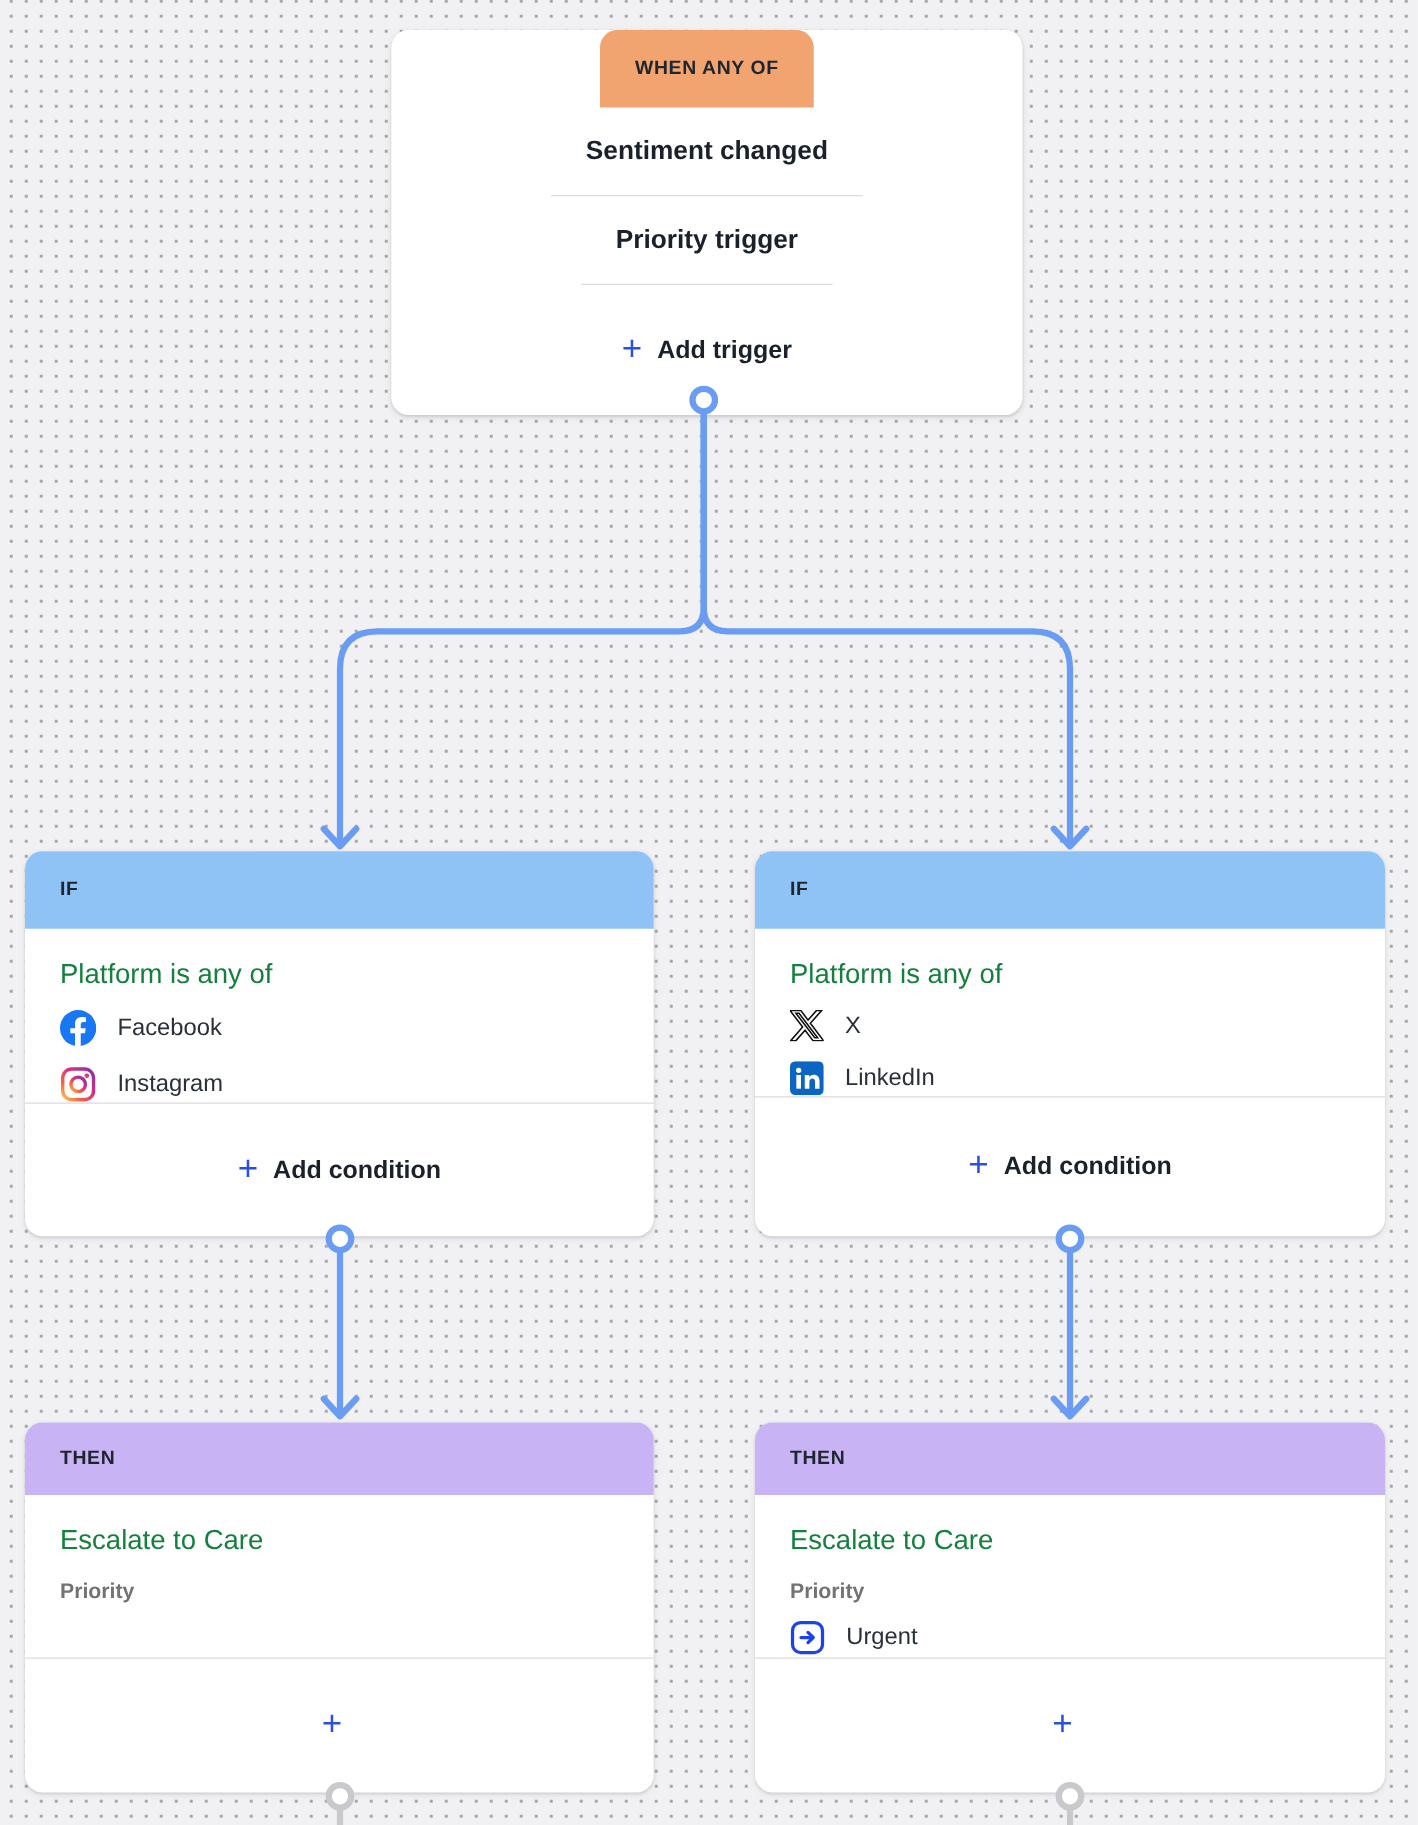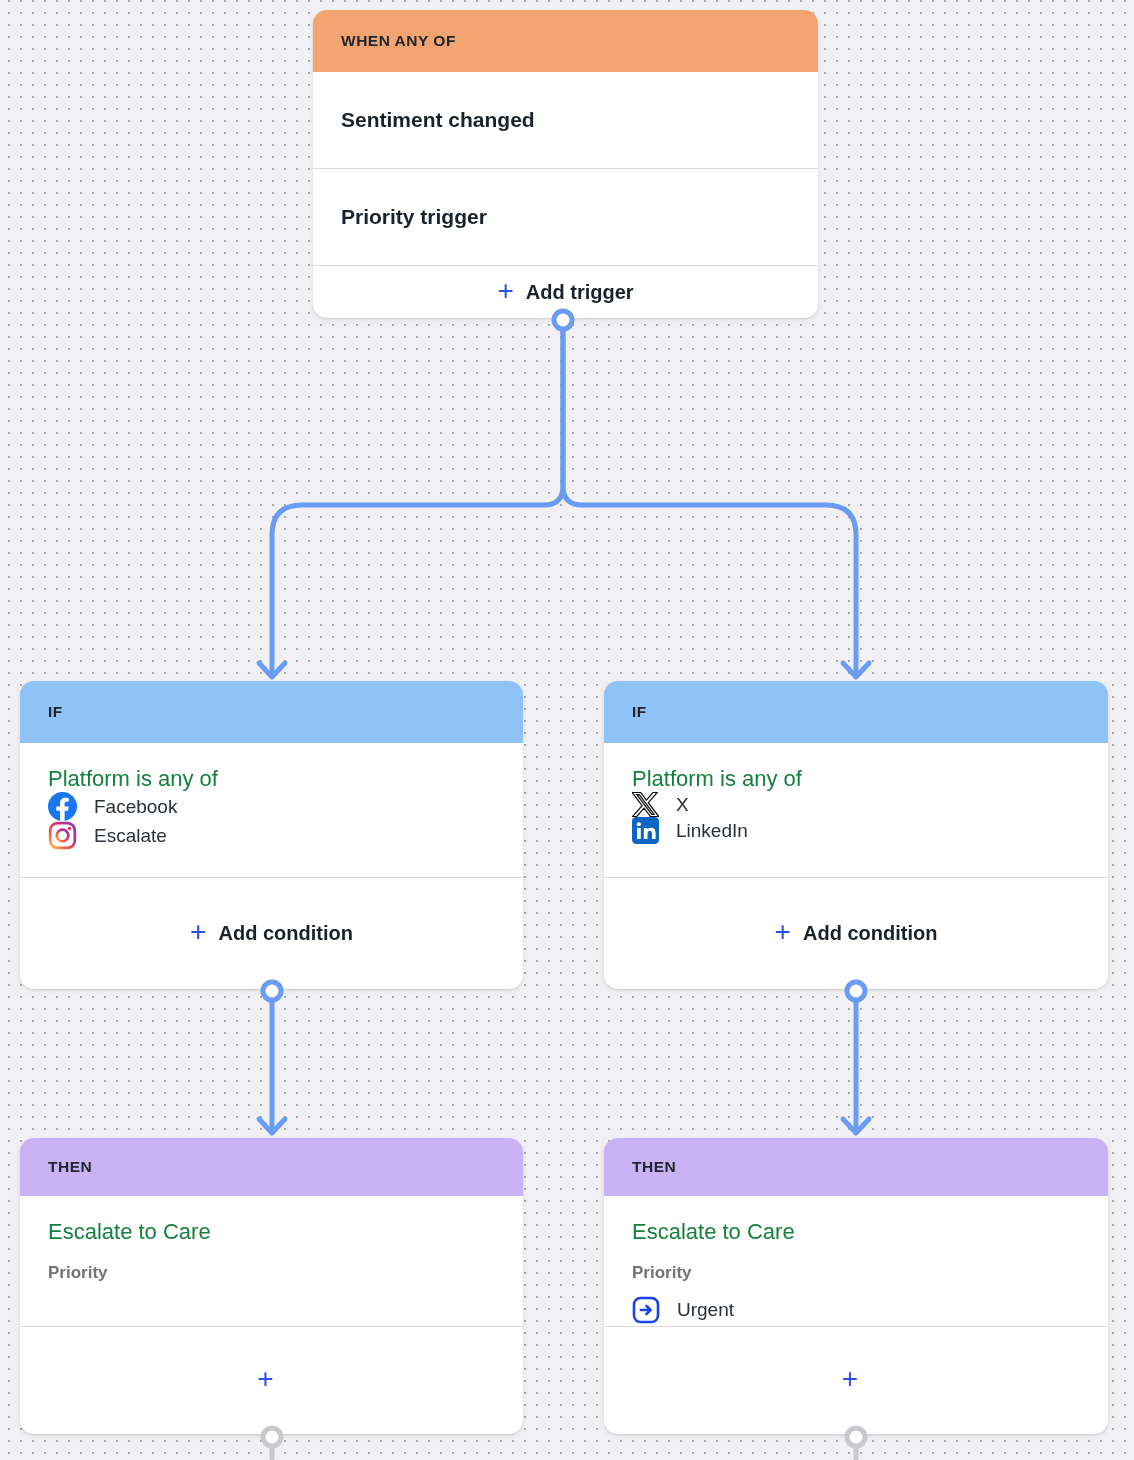--- a/index.html
+++ b/index.html
@@ -18,46 +18,46 @@
   .overlay{
     position:absolute;left:0;top:0;width:1134px;height:1460px;
     pointer-events:none;z-index:5;
   }
   .card{
     position:absolute;z-index:1;background:#FFFFFF;border-radius:14px;
     box-shadow:0 1px 2px rgba(15,20,30,.10),0 2px 6px rgba(15,20,30,.07);
     display:flex;flex-direction:column;box-sizing:border-box;
   }
   .card *{box-sizing:border-box;}
-  #trigger-card{left:313px;top:10px;width:505px;height:308px;}
+  #trigger-card{left:313px;top:24px;width:505px;height:308px;align-items:center;}
   #if-card-left{left:20px;top:681px;width:503px;height:308px;}
   #if-card-right{left:604px;top:681px;width:504px;height:308px;}
   #then-card-left{left:20px;top:1138px;width:503px;height:296px;}
   #then-card-right{left:604px;top:1138px;width:504px;height:296px;}
   .hd{
     height:62px;flex:0 0 62px;border-radius:14px 14px 0 0;
     display:flex;align-items:center;padding:0 28px;
     font-size:15.5px;font-weight:700;letter-spacing:.5px;color:#20262F;
   }
   .then .hd{height:58px;flex:0 0 58px;}
   .trow{
-    height:97px;display:flex;align-items:center;padding:0 28px;
+    height:71px;display:flex;align-items:center;padding:0 28px;
     font-size:21px;font-weight:700;color:#1B212B;
     border-bottom:1px solid #DCDBDF;cursor:pointer;
   }
   .addrow{
     flex:1;display:flex;align-items:center;justify-content:center;gap:12px;
     background:none;border:none;padding:0;margin:0;
     font-family:inherit;font-size:20px;font-weight:700;color:#1B212B;cursor:pointer;
   }
   .addrow.bordered{border-top:1px solid #DCDBDF;}
   .plus{font-size:28px;font-weight:400;line-height:1;margin-top:-3px;color:#2B50E0;}
   .cbody{flex:1;padding:23px 28px 0;}
   .ctitle{font-size:22px;font-weight:400;color:#15803d;}
-  .prow{display:flex;align-items:center;gap:17px;font-size:19px;color:#2A303A;cursor:pointer;}
+  .prow{display:flex;align-items:center;gap:17px;margin-top:16px;font-size:19px;color:#2A303A;cursor:pointer;}
   .prow:first-of-type{margin-top:18px;}
   .icon{display:inline-flex;align-items:center;justify-content:center;flex:0 0 auto;}
   .flabel{margin-top:18px;font-size:17px;font-weight:700;color:#737373;}
   .vrow{display:flex;align-items:center;gap:17px;margin-top:13px;font-size:19px;color:#2A303A;cursor:pointer;}
 </style>
 </head>
 <body>
 
 <div class="canvas">
 
@@ -93,21 +93,21 @@
                 <stop offset="0.3" stop-color="#F55E45"></stop>
                 <stop offset="0.6" stop-color="#D92E7F"></stop>
                 <stop offset="1" stop-color="#8134AF"></stop>
               </linearGradient>
             </defs>
             <rect x="2.4" y="2.4" width="27.2" height="27.2" rx="8" fill="none" stroke="url(#igGrad)" stroke-width="3"></rect>
             <circle cx="16" cy="16" r="6.4" fill="none" stroke="url(#igGrad)" stroke-width="3"></circle>
             <circle cx="23.6" cy="8.4" r="2.1" fill="url(#igGrad)"></circle>
           </svg>
         </span>
-        <span>Escalate</span>
+        <span>Instagram</span>
       </div>
     </div>
     <button class="addrow bordered">
       <span class="plus" style="color: rgb(43, 80, 224);">+</span>
       <span>Add condition</span>
     </button>
   </section>
 
   <section class="card" id="if-card-right">
     <header class="hd" style="background: rgb(144, 195, 245);">IF</header>

